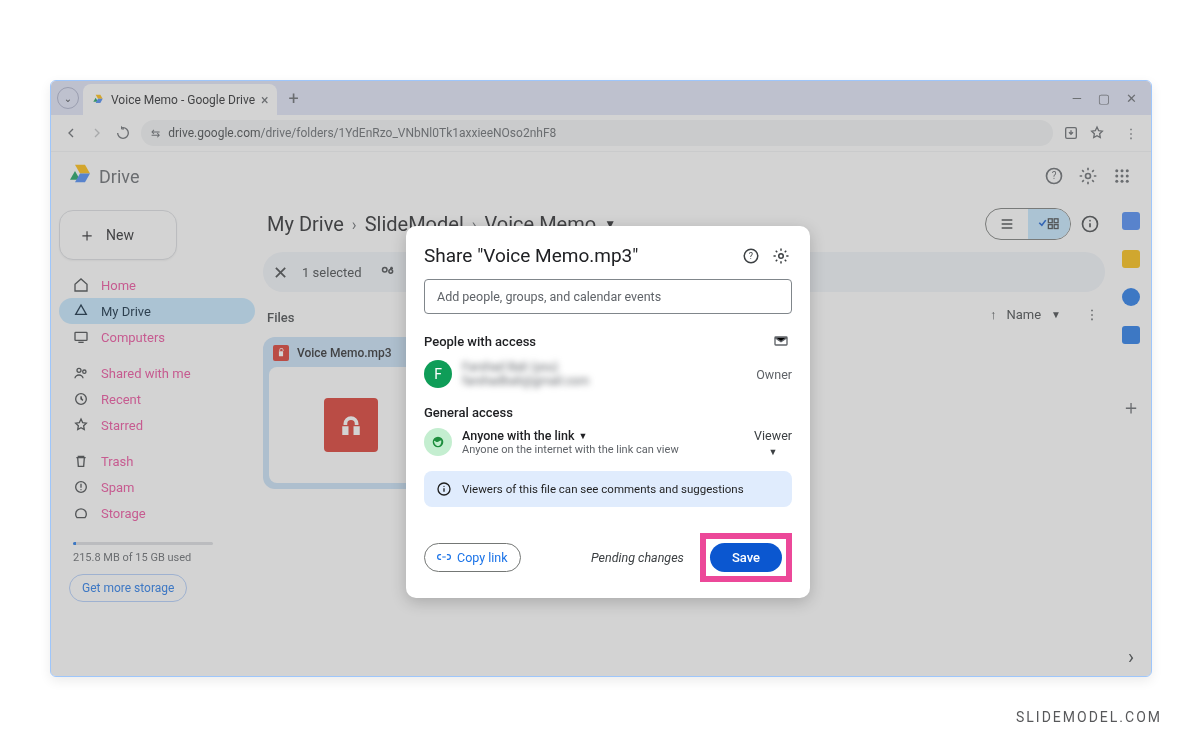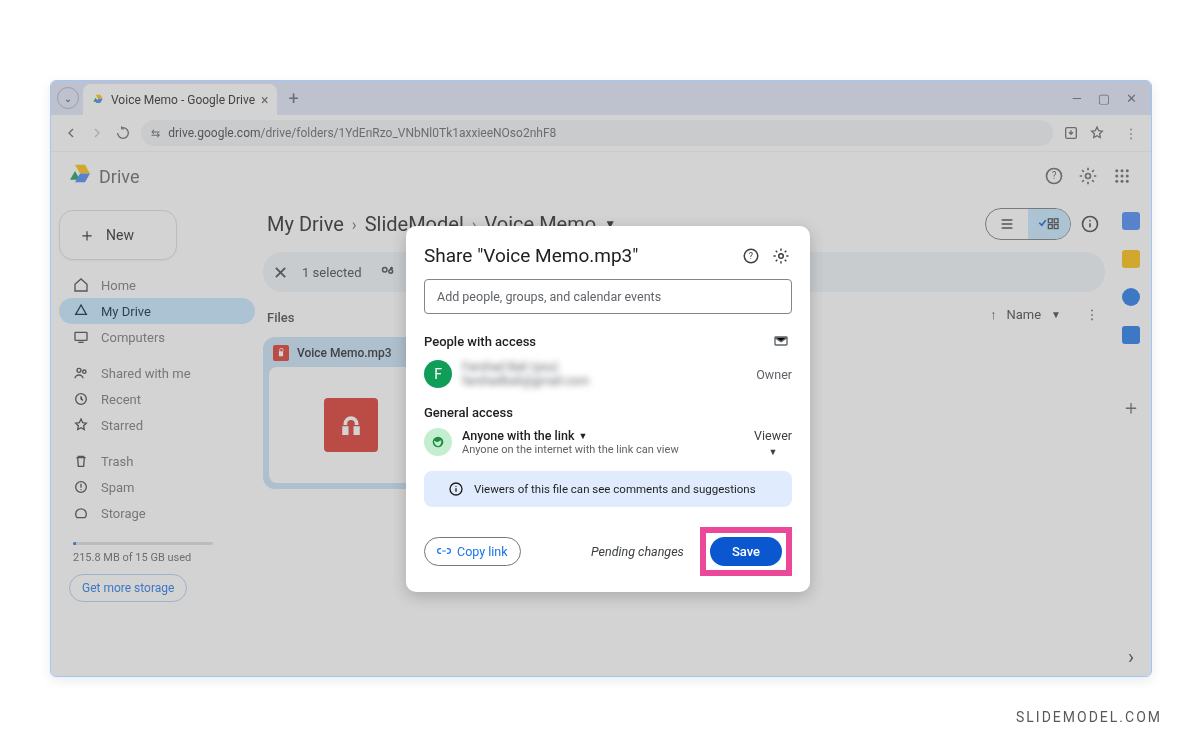--- a/index.html
+++ b/index.html
@@ -33,21 +33,21 @@
 .drive-logo { display:flex; align-items:center; gap:4px; padding-left:8px; width:150px; }
 .drive-logo-text { font-size:18px; color:#5f6368; }
 .drive-search { flex:1; max-width:640px; background:#edf2fa; border-radius:24px; height:40px; display:flex; align-items:center; padding:0 14px; color:#5f6368; gap:12px; }
 .drive-search input { border:none; background:transparent; flex:1; font-size:14px; outline:none; }
 .hdr-right { margin-left:auto; display:flex; align-items:center; gap:12px; padding-right:12px; color:#5f6368; }
 .icbtn { width:22px; height:22px; display:flex; align-items:center; justify-content:center; }
 
 .body { display:flex; height:calc(100% - 34px - 36px - 48px); }
 .sidebar { width:196px; padding:10px 8px; }
 .newbtn { display:flex; align-items:center; gap:10px; background:#fff; border:1px solid #dadce0; border-radius:14px; padding:12px 18px; width:80px; font-size:14px; box-shadow:0 1px 2px rgba(0,0,0,0.06); margin-bottom:12px; }
-.navitem { display:flex; align-items:center; gap:12px; padding:5px 10px 5px 14px; border-radius:18px; font-size:13px; color:#737373; }
+.navitem { display:flex; align-items:center; gap:12px; padding:5px 10px 5px 14px; border-radius:18px; font-size:13px; color:#ec4899; }
 .navitem.active { background:#c2e7ff; color:#001d35; }
 .navgap { height:10px; }
 .storage { font-size:11px; color:#5f6368; padding: 6px 14px 10px; }
 .storage-bar { height:3px; background:#dadce0; border-radius:2px; margin-bottom:6px; width:140px; overflow:hidden; }
 .storage-bar .fill { background:#1a73e8; height:100%; width:2%; }
 .getmore { border:1px solid #aecbfa; border-radius:16px; padding:6px 12px; color:#1a73e8; font-size:12px; display:inline-block; margin-left:10px; }
 
 .main { flex:1; position:relative; padding-right:46px; }
 .crumb { display:flex; align-items:center; gap:8px; padding: 8px 4px 8px 4px; font-size:20px; color:#202124; }
 .crumb .sep { color:#5f6368; font-size:16px; }
@@ -86,21 +86,21 @@
 .dlg-section .sp { flex:1; }
 .owner-row { display:flex; align-items:center; gap:10px; margin-bottom:16px; }
 .avatar { width:28px; height:28px; border-radius:50%; background:#0f9d58; color:#fff; display:flex; align-items:center; justify-content:center; font-size:14px; }
 .blurtxt { filter: blur(3px); color:#5f6368; font-size:12px; line-height:1.2; }
 .owner-role { color:#5f6368; font-size:12.5px; }
 .access-row { display:flex; align-items:center; gap:10px; margin:6px 0 14px; }
 .access-ic { width:28px; height:28px; border-radius:50%; background:#c4eed0; display:flex; align-items:center; justify-content:center; }
 .access-txt .t1 { font-size:12.5px; font-weight:500; display:flex; align-items:center; gap:4px; }
 .access-txt .t2 { font-size:11px; color:#5f6368; }
 .viewer { margin-left:auto; font-size:12.5px; color:#3c4043; display:flex; align-items:center; gap:4px;flex-direction:column; }
-.banner { background:#e0ecfd; border-radius:8px; padding:10px 24px; font-size:11.5px; color:#1f1f1f; display:flex; align-items:center; gap:10px; margin-bottom:20px; }
+.banner { background:#e0ecfd; border-radius:8px; padding:10px 12px; font-size:11.5px; color:#1f1f1f; display:flex; align-items:center; gap:10px; margin-bottom:26px; }
 .dlg-footer { display:flex; align-items:center; gap:12px; }
 .copylink { border:1px solid #747775; border-radius:18px; padding:6px 12px; display:flex; align-items:center; gap:6px; font-size:12.5px; color:#1a73e8; }
 .pending { color:#3c4043; font-style:italic; font-size:12.5px; }
 .savebtn-wrap { border:6px solid #ec4899; padding:4px; margin-left:4px; }
 .savebtn { background:#0b57d0; color:#fff; border-radius:18px; padding:7px 22px; font-size:13px; font-weight:500; }
 
 .watermark { position:absolute; right:38px; bottom:18px; font-size:14px; letter-spacing:2px; color:#202124; opacity:0.75; }
 
 svg { display:block; }
 </style>

